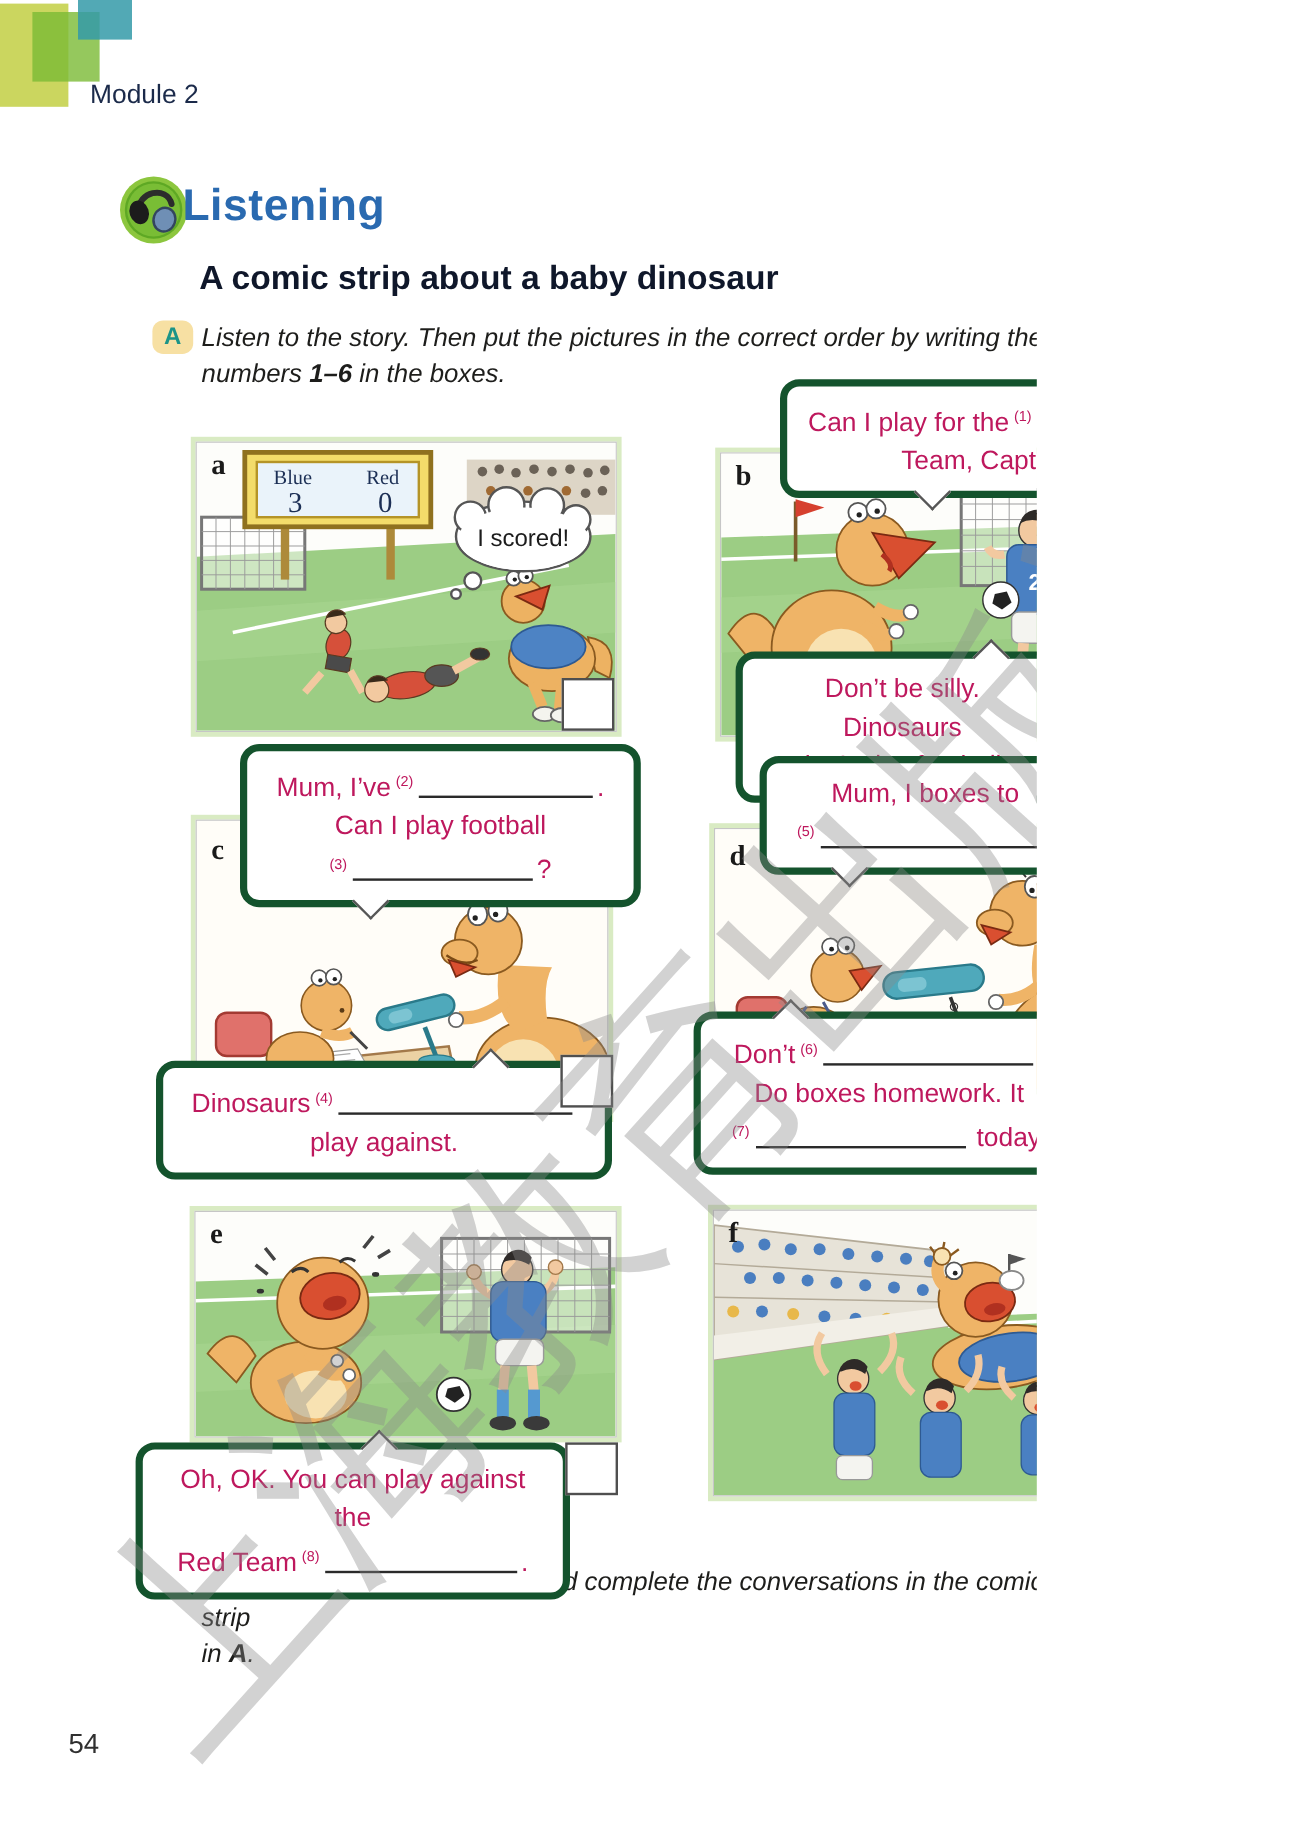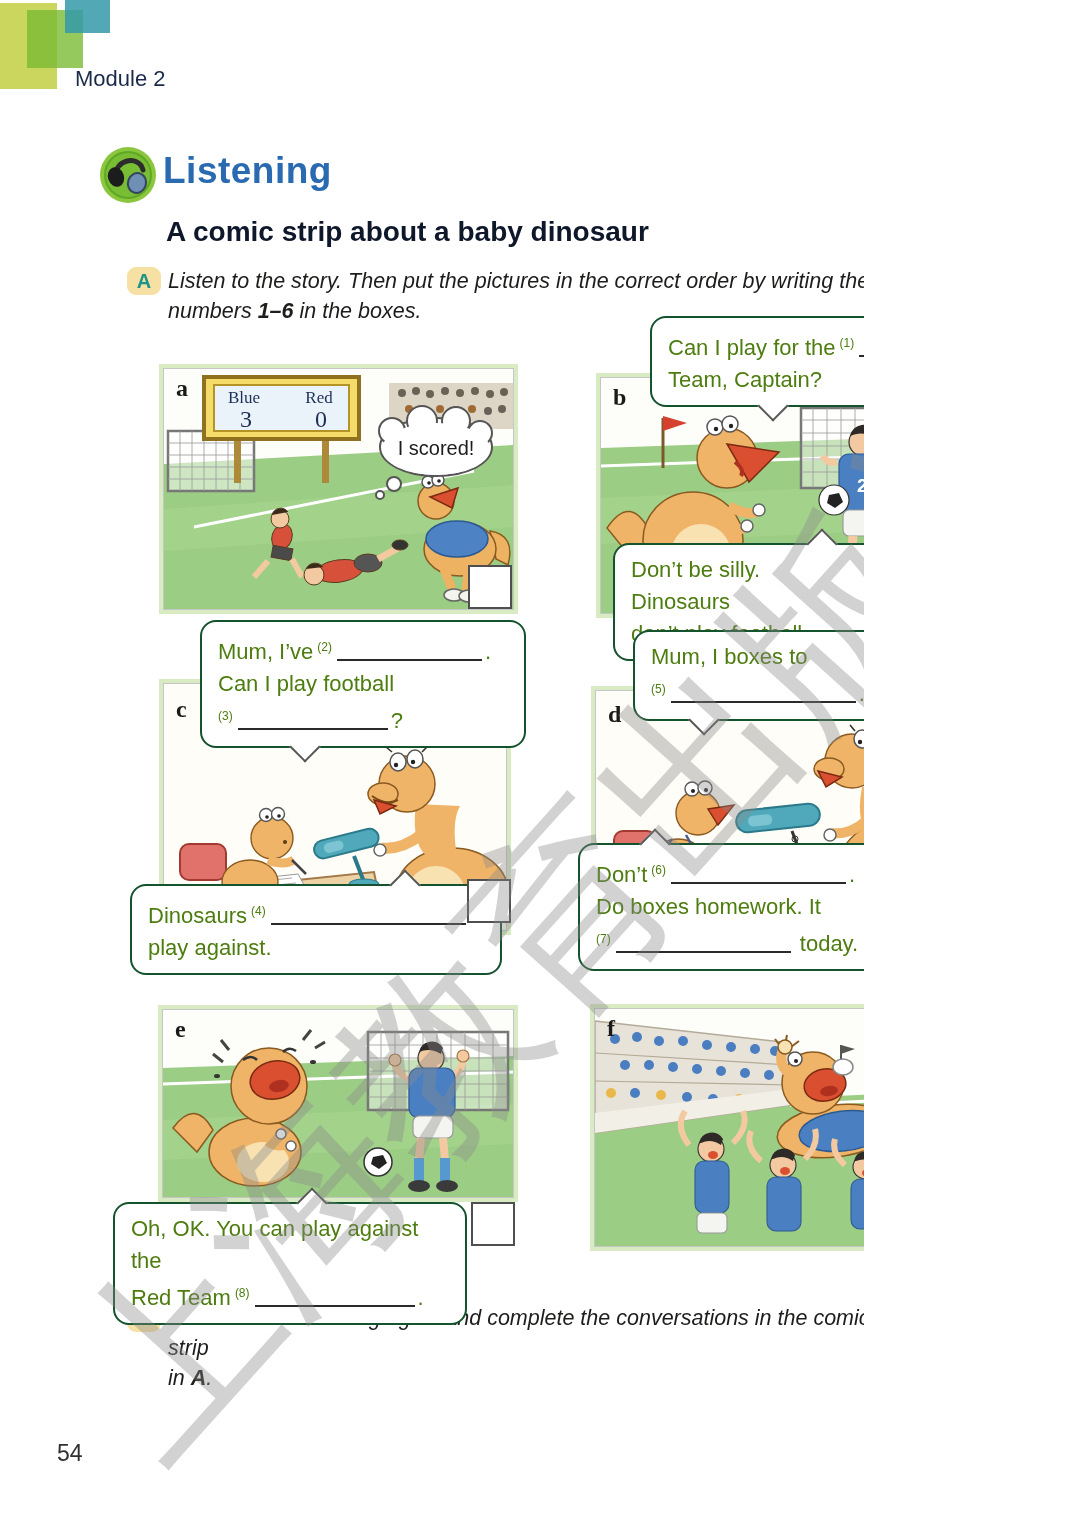--- a/index.html
+++ b/index.html
@@ -9,42 +9,42 @@
 
   
   .sq{position:absolute;}
   .sq-light{left:0;top:3px;width:57px;height:86px;background:#cbd65f;}
   .sq-green{left:27px;top:10px;width:56px;height:58px;background:rgba(123,186,52,.8);}
   .sq-teal{left:65px;top:0;width:45px;height:33px;background:rgba(52,154,168,.85);}
 
   .module{left:75px;top:66px;font-size:22px;color:#1b2a4a;}
 
   .licon{left:99px;top:146px;width:58px;height:58px;}
-  .ltitle{left:163px;top:150px;font-size:37px;font-weight:bold;color:#2a6ab0;letter-spacing:.5px;}
+  .ltitle{left:152px;top:150px;font-size:37px;font-weight:bold;color:#2a6ab0;letter-spacing:.5px;}
   .subtitle{left:166px;top:216px;font-size:28px;font-weight:bold;color:#0f172a;}
 
   .badge{position:absolute;width:34px;height:28px;background:#f7e0a3;border-radius:9px;
          color:#1c9488;font-weight:bold;font-size:20px;text-align:center;line-height:28px;}
   .inst{position:absolute;left:168px;width:730px;font-style:italic;font-size:21.5px;
         line-height:30px;color:#1d1d1b;}
   .inst b{font-style:italic;}
 
   
   .panel{position:absolute;background:#fefefc;border:1px solid #c6c6c6;
          box-shadow:0 0 0 4px rgba(186,219,146,.55);}
   .panel svg{display:block;}
   .plabel{position:absolute;left:12px;top:6px;font-family:"Liberation Serif",serif;
           font-weight:bold;font-size:24px;color:#1a1a1a;}
 
   .ansbox{position:absolute;width:40px;height:40px;background:#fff;border:2px solid #4f4f4f;
           z-index:7;text-align:center;line-height:40px;font-size:27px;color:#e0472b;}
 
   
-  .bubble{position:absolute;background:#fff;border:2px solid #14532d;border-radius:16px;
-          padding:9px 16px;font-size:22px;line-height:32px;color:#4d7c0f;z-index:6;}
+  .bubble{position:absolute;background:#fff;border:6px solid #14532d;border-radius:16px;
+          padding:9px 16px;font-size:22px;line-height:32px;color:#be185d;z-index:6;text-align:center;}
   .tail{position:absolute;width:20px;height:20px;background:#fff;transform:rotate(45deg);z-index:-0;}
   .t-down{border-right:2px solid #565656;border-bottom:2px solid #565656;bottom:-12px;}
   .t-up{border-left:2px solid #565656;border-top:2px solid #565656;top:-12px;}
   .bubble sup{font-size:12px;vertical-align:8px;margin:0 2px 0 4px;}
   .blank{display:inline-block;border-bottom:2px solid #2a2a2a;height:16px;margin:0 3px -2px 3px;}
   .w115{width:115px}.w145{width:145px}.w150{width:150px}.w195{width:195px}
   .w185{width:185px}.w175{width:175px}.w160{width:160px}
 
   .pagenum{left:57px;top:1440px;font-size:23px;color:#303030;}
 

